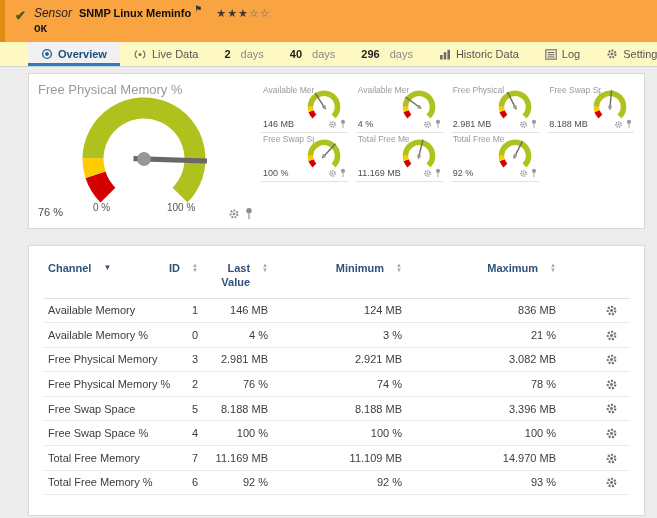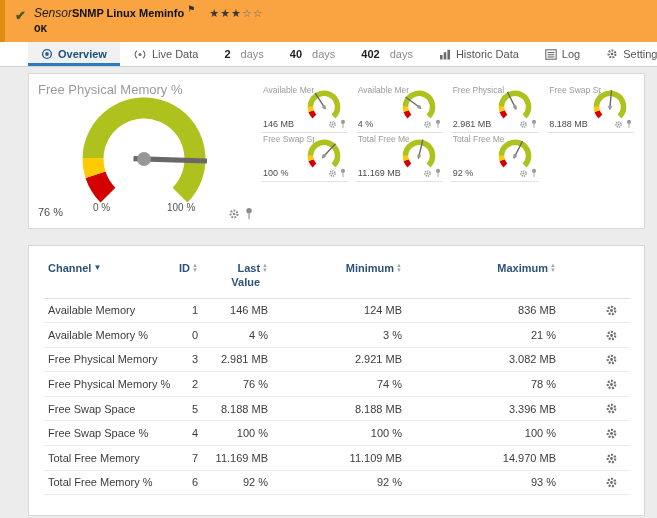--- a/index.html
+++ b/index.html
@@ -13,31 +13,31 @@
 
   
   .sensor-header {
     position:relative; height:42px; background:#f9a440;
     display:flex; align-items:flex-start; padding:6px 10px 0 15px;
   }
   .header-stripe { position:absolute; left:0; top:0; width:5px; height:42px; background:#e08c10; }
   .check-glyph { color:#49561f; font-size:13px; font-weight:bold; margin:2px 8px 0 0; }
   .header-rows { display:flex; flex-direction:column; }
   .header-row1 { display:flex; align-items:baseline; }
-  .kind-label { font-style:italic; font-size:12px; color:#1c1c1c; }
+  .kind-label { font-style:italic; font-size:12px; color:#1c1c1c; margin-right:7px; }
   .sensor-title { font-size:11px; font-weight:bold; color:#0f0f0f; margin:0 3px 0 0; }
   .flag-glyph { font-size:9px; color:#333; position:relative; top:-5px; margin-right:14px; }
   .stars { font-size:11px; letter-spacing:1px; cursor:pointer; }
   .star-filled { color:#3a3a3a; }
   .star-empty { color:#6d6d6d; }
   .status-ok { font-size:11px; font-weight:bold; color:#1c1c1c; margin-top:3px;font-family:Liberation Mono, monospace; }
 
   
   .tabbar {
-    height:25px; background:#ffffff; border-bottom:1px solid #d2d2d2;
+    height:25px; background:#fef9c3; border-bottom:1px solid #d2d2d2;
     display:flex; align-items:stretch; padding-left:28px;
   }
   .tab {
     display:flex; align-items:center; gap:5px; padding:0 13px;
     font-size:11px; color:#555; cursor:pointer; white-space:nowrap;
   }
   .tab svg { display:block; }
   .tab.active {
     background:#f1f1f1; color:#1c4f7c; font-weight:bold;
     box-shadow:inset 0 -3px 0 #2b7bc0;
@@ -75,21 +75,21 @@
   .mini-icons { display:flex; gap:3px; align-items:center; }
 
   
   .table-panel { min-height:271px; padding:12px 15px 10px 15px; }
   table.channels { width:100%; border-collapse:collapse; table-layout:fixed; font-size:11px; color:#3c3c3c; }
   th {
     color:#2e5379; font-weight:bold; font-size:11px; text-align:right;
     padding:4px 0 8px 0; vertical-align:top; border-bottom:1px solid #e0e0e0; cursor:pointer;
   }
   th.col-channel { text-align:left; padding-left:4px; }
-  th .th-flex { display:flex; justify-content:flex-end; align-items:flex-start; gap:2px; }
+  th .th-flex { display:flex; justify-content:flex-end; align-items:flex-start; gap:12px; }
   th.col-channel .th-flex { justify-content:flex-start; }
   th .wrap-label { display:inline-block; max-width:42px; text-align:right; line-height:1.25; }
   .sort-single { font-size:8px; color:#2e5379; margin-top:1px; }
   .sort-both { display:inline-flex; flex-direction:column; font-size:6px; line-height:5px; color:#9aa9bb; margin-top:1px; }
   td { border-bottom:1px solid #ebebeb; padding:5px 0; white-space:nowrap; }
   td.cell-channel { padding-left:4px; }
   td.num { text-align:right; }
   td.cell-gear { text-align:right; padding-right:12px; }
   .gear-svg, .pin-svg { display:inline-block; vertical-align:middle; cursor:pointer; }
 </style>
@@ -134,21 +134,21 @@
   </div>
   <div class="tab">
     <span class="tab-num">2</span>
       <span class="tab-word">days</span>
   </div>
   <div class="tab">
     <span class="tab-num">40</span>
       <span class="tab-word">days</span>
   </div>
   <div class="tab">
-    <span class="tab-num">402</span>
+    <span class="tab-num">296</span>
       <span class="tab-word">days</span>
   </div>
   <div class="tab">
     <span class="tab-ico">
       <svg width="12" height="11" viewBox="0 0 12 11">
           <rect x="1" y="6" width="2.6" height="4.5" fill="currentColor"></rect>
           <rect x="4.7" y="3.2" width="2.6" height="7.3" fill="currentColor"></rect>
           <rect x="8.4" y="0.8" width="2.6" height="9.7" fill="currentColor"></rect>
         </svg>
     </span>

